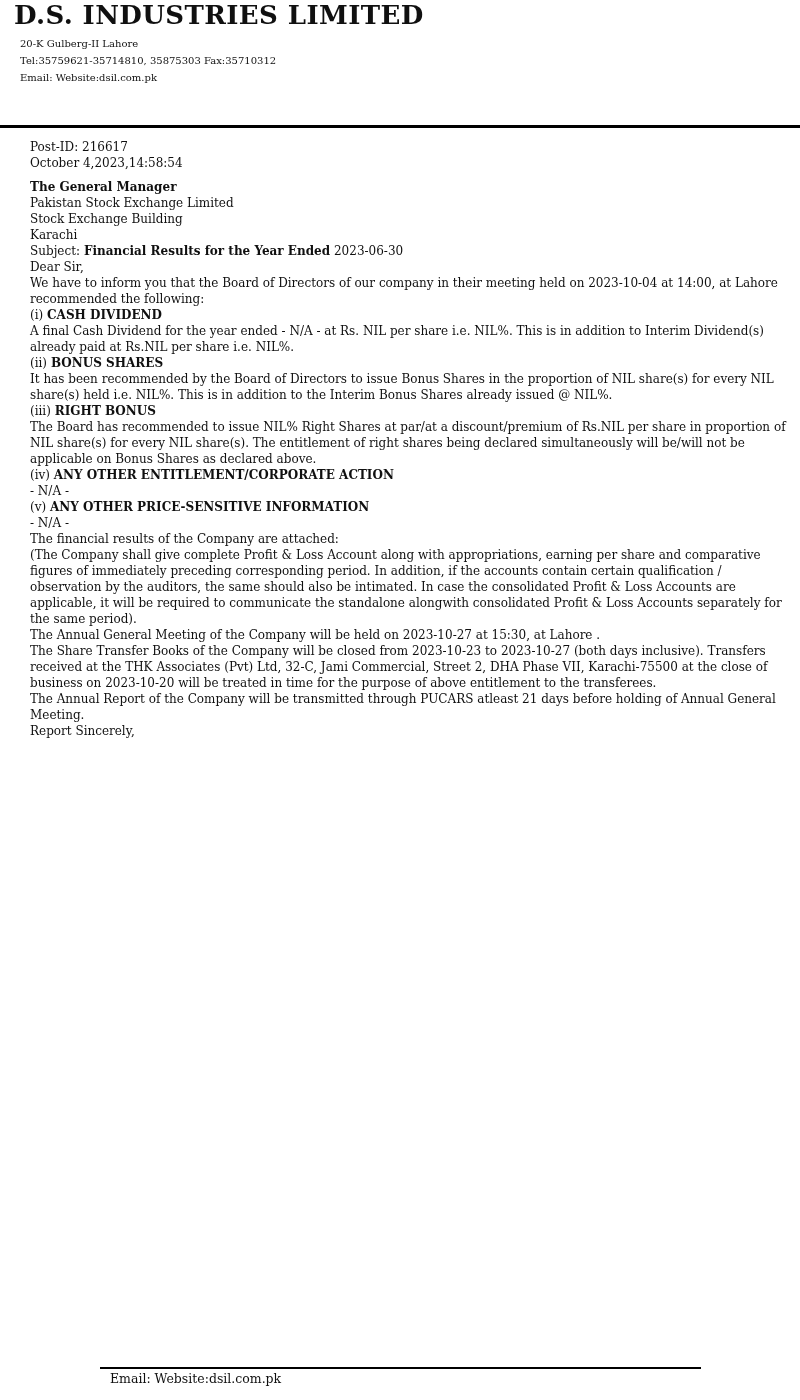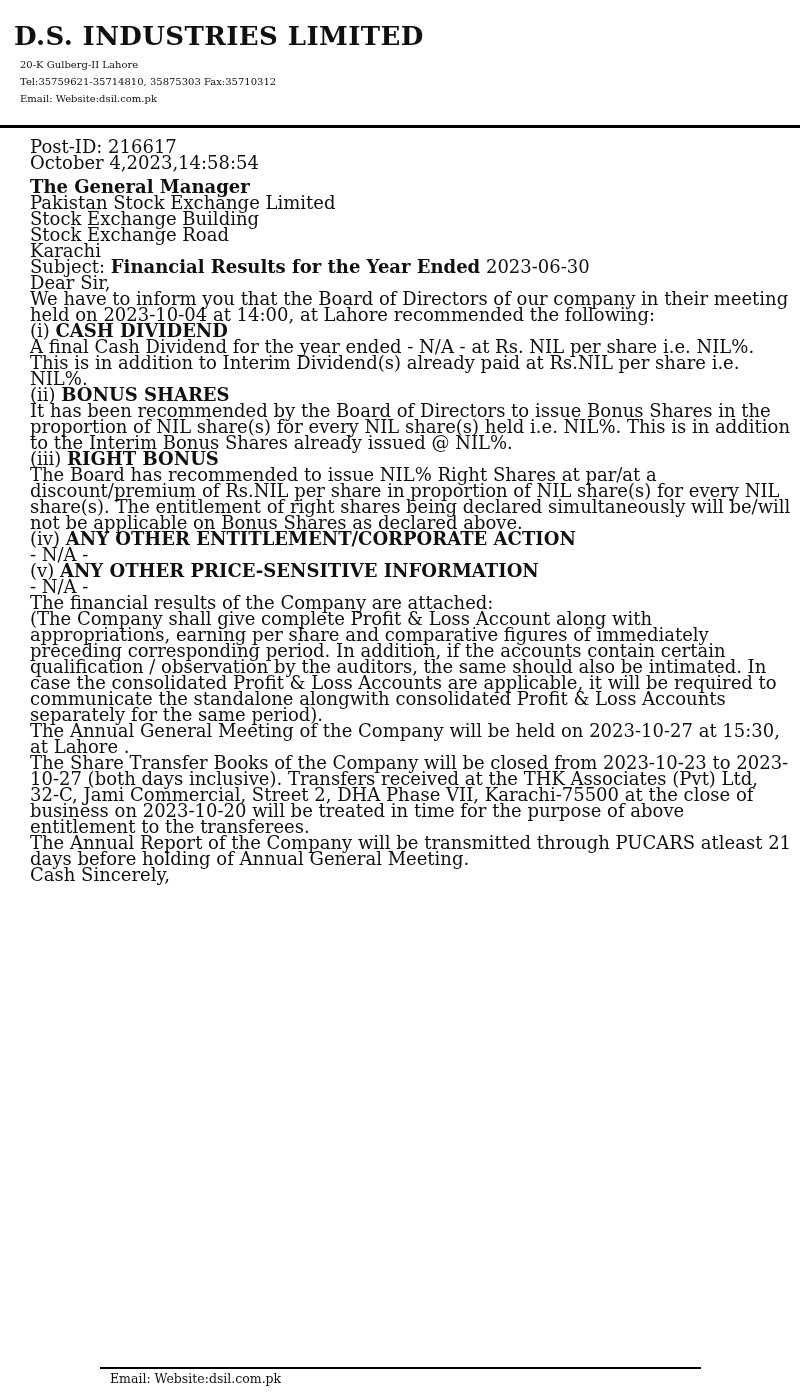--- a/index.html
+++ b/index.html
@@ -7,21 +7,21 @@
   .page {
     position: relative;
     width: 800px;
     height: 1400px;
     background: #ffffff;
     color: #101010;
     font-family: "DejaVu Serif", serif;
     overflow: hidden;
   }
   
-  .letterhead { padding-top: 21px; }
+  .letterhead { }
   .company-name {
     margin: 0 0 0 14px;
     font-size: 26px;
     font-weight: bold;
     line-height: 30px;
     letter-spacing: 0.4px;
     white-space: nowrap;
   }
   .lh-line {
     margin-left: 20px;
@@ -34,21 +34,21 @@
     position: absolute;
     top: 125px; left: 0;
     width: 800px; height: 3px;
     background: #000000;
   }
   
   .content {
     position: absolute;
     top: 128px; left: 30px;
     width: 762px;
-    font-size: 18px;
+    font-size: 12px;
     line-height: 16px;
     text-align: left;
   }
   .content p { margin: 0; padding: 0; }
   .b { font-weight: bold; }
   .meta-block     { margin-top: 11px; }
   .recipient-block{ margin-top: 8px; }
   .subject-line   { margin-top: 51px; }
   .salutation     { margin-top: 29px; }
   .intro-para     { margin-top: 19px; }
@@ -100,21 +100,20 @@
 
     <div class="meta-block">
       <p>Post-ID: 216617</p>
       <p>October 4,2023,14:58:54</p>
     </div>
 
     <div class="recipient-block">
       <p class="b">The General Manager</p>
       <p>Pakistan Stock Exchange Limited</p>
       <p>Stock Exchange Building</p>
-      <p>Stock Exchange Road</p>
       <p>Karachi</p>
     </div>
 
     <p class="subject-line"><span>Subject:</span> <span class="b">Financial Results for the Year Ended</span> <span>2023-06-30</span></p>
 
     <p class="salutation">Dear Sir,</p>
 
     <p class="intro-para">We have to inform you that the Board of Directors of our company in their meeting held on 2023-10-04 at 14:00, at Lahore recommended the following:</p>
 
     <p class="sec1-h"><span>(i)</span> <span class="b">CASH DIVIDEND</span></p>
@@ -136,20 +135,20 @@
 
     <p class="disclosure-para">(The Company shall give complete Profit &amp; Loss Account along with appropriations, earning per share and comparative figures of immediately preceding corresponding period. In addition, if the accounts contain certain qualification / observation by the auditors, the same should also be intimated. In case the consolidated Profit &amp; Loss Accounts are applicable, it will be required to communicate the standalone alongwith consolidated Profit &amp; Loss Accounts separately for the same period).</p>
 
     <p class="agm-para">The Annual General Meeting of the Company will be held on 2023-10-27 at 15:30, at Lahore .</p>
 
 
     <p class="transfer-para">The Share Transfer Books of the Company will be closed from 2023-10-23 to 2023-10-27 (both days inclusive). Transfers received at the THK Associates (Pvt) Ltd, 32-C, Jami Commercial, Street 2, DHA Phase VII, Karachi-75500 at the close of business on 2023-10-20 will be treated in time for the purpose of above entitlement to the transferees.</p>
 
     <p class="report-para">The Annual Report of the Company will be transmitted through PUCARS atleast 21 days before holding of Annual General Meeting.</p>
 
-    <p class="closing-para">Cash Sincerely,</p>
+    <p class="closing-para">Report Sincerely,</p>
 
   </div>
 
   <div class="footer-rule"></div>
   <div class="footer-text">Email: Website:dsil.com.pk</div>
 
 </div>
 
 </body></html>

